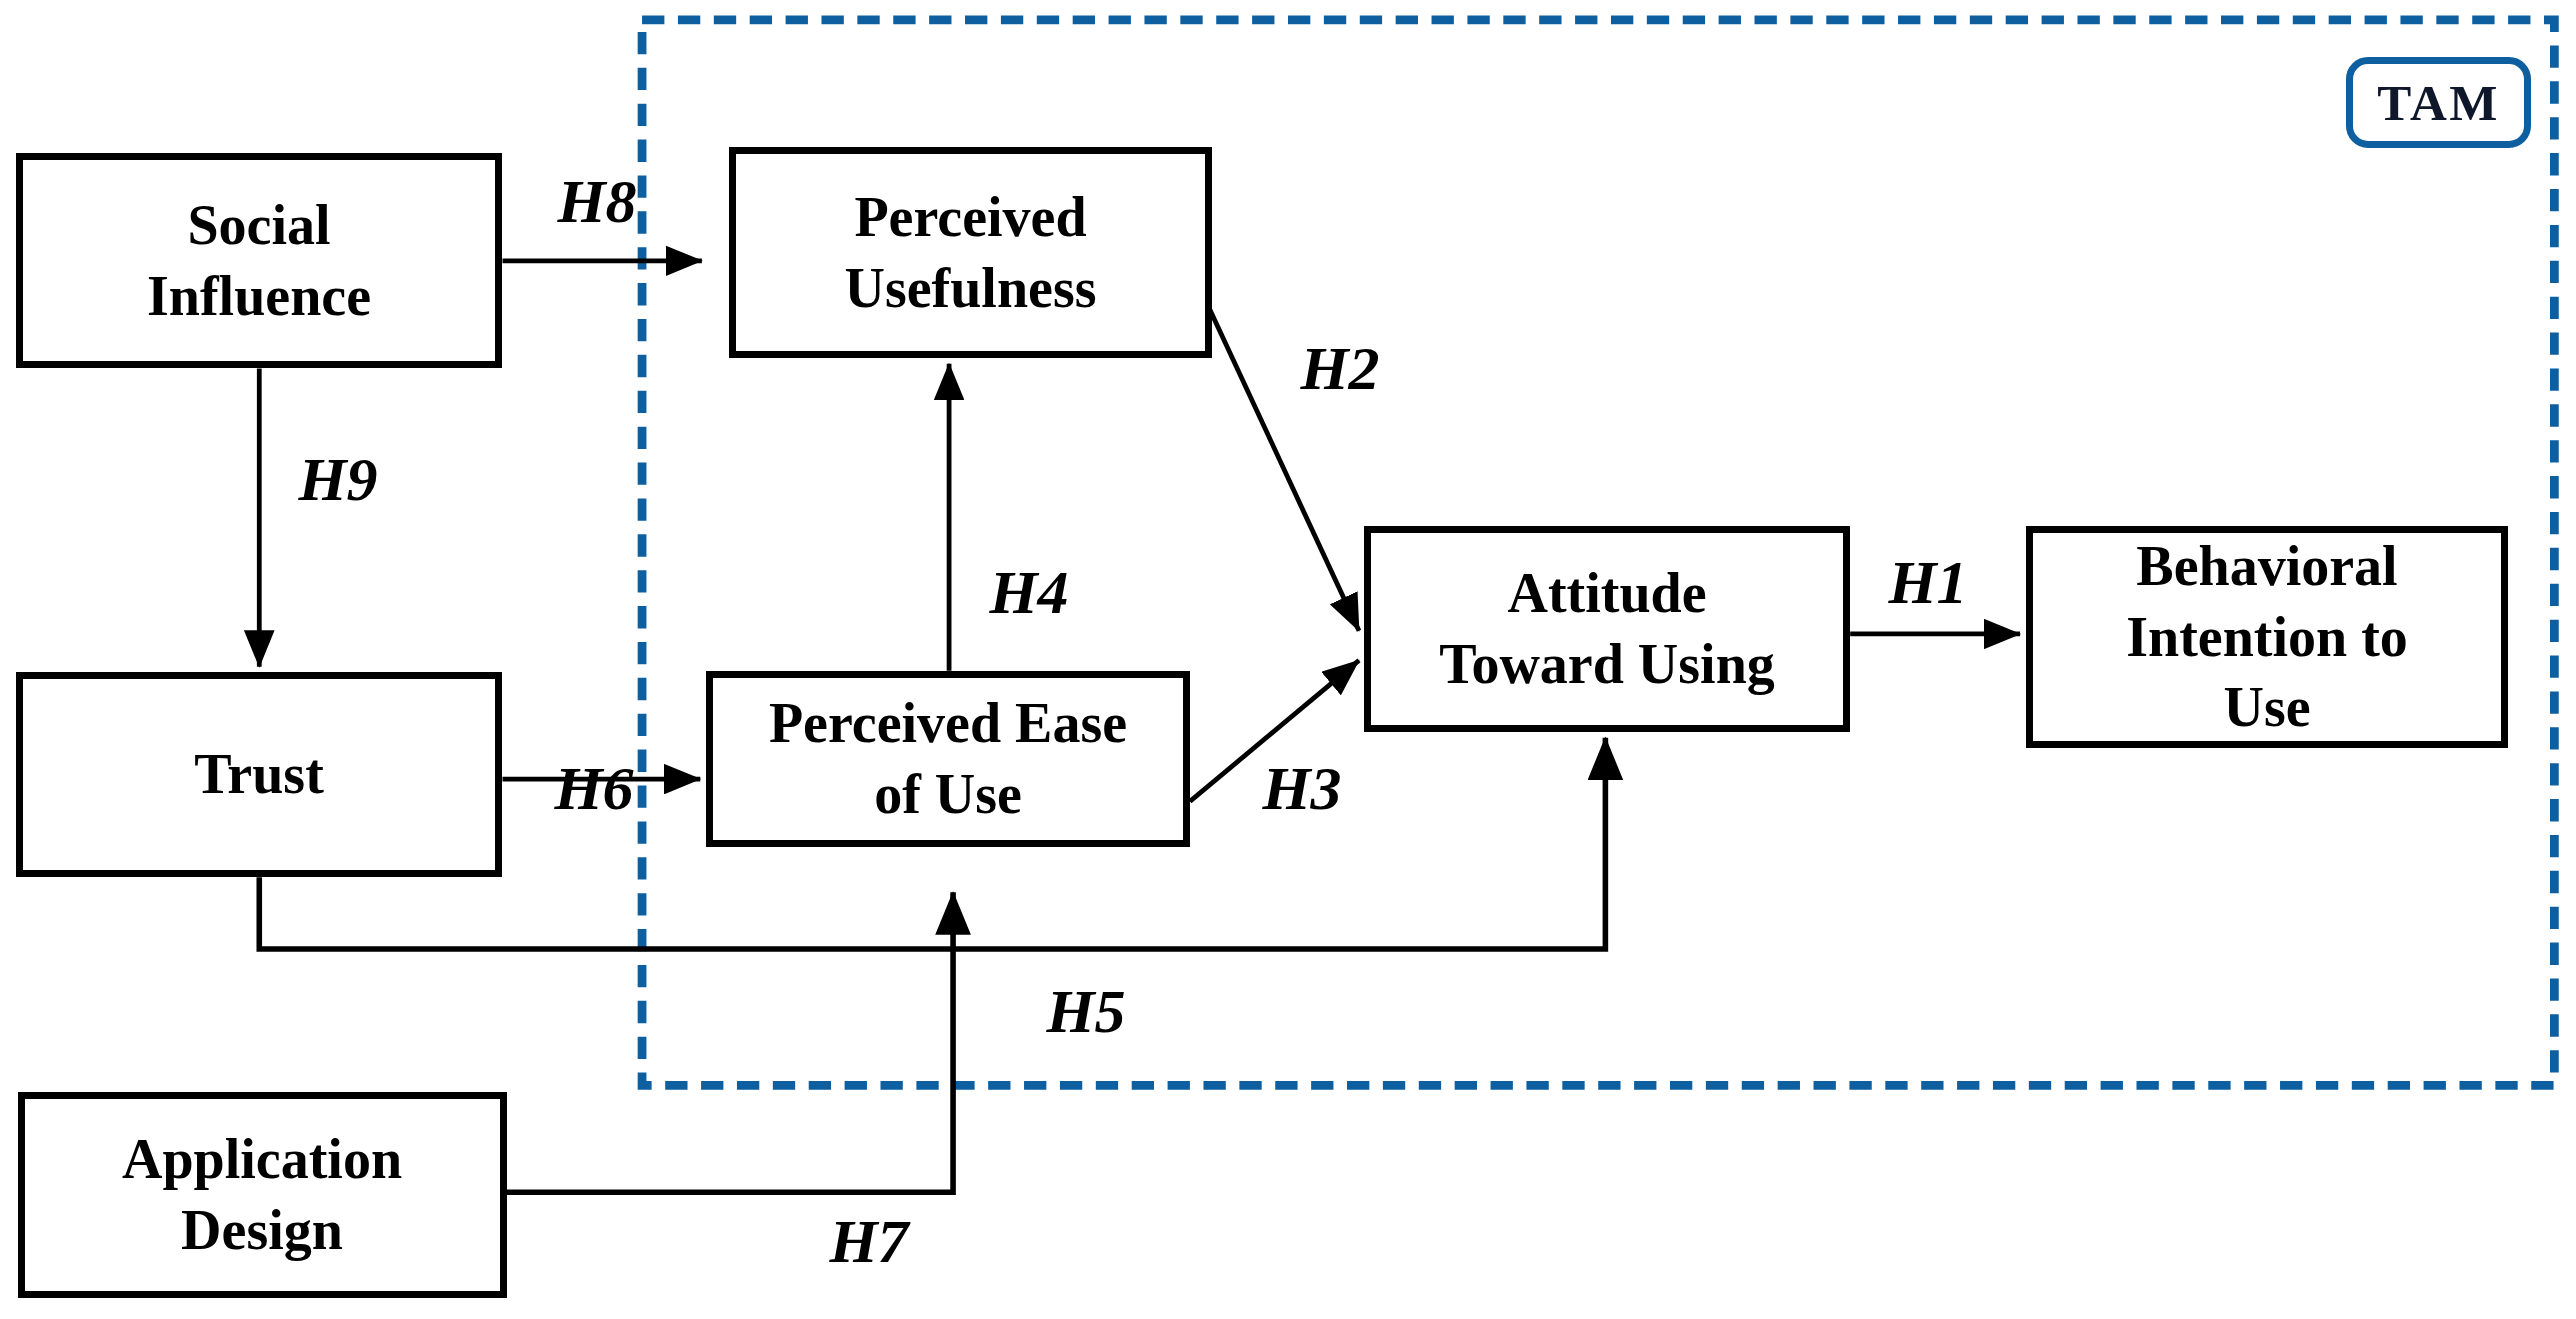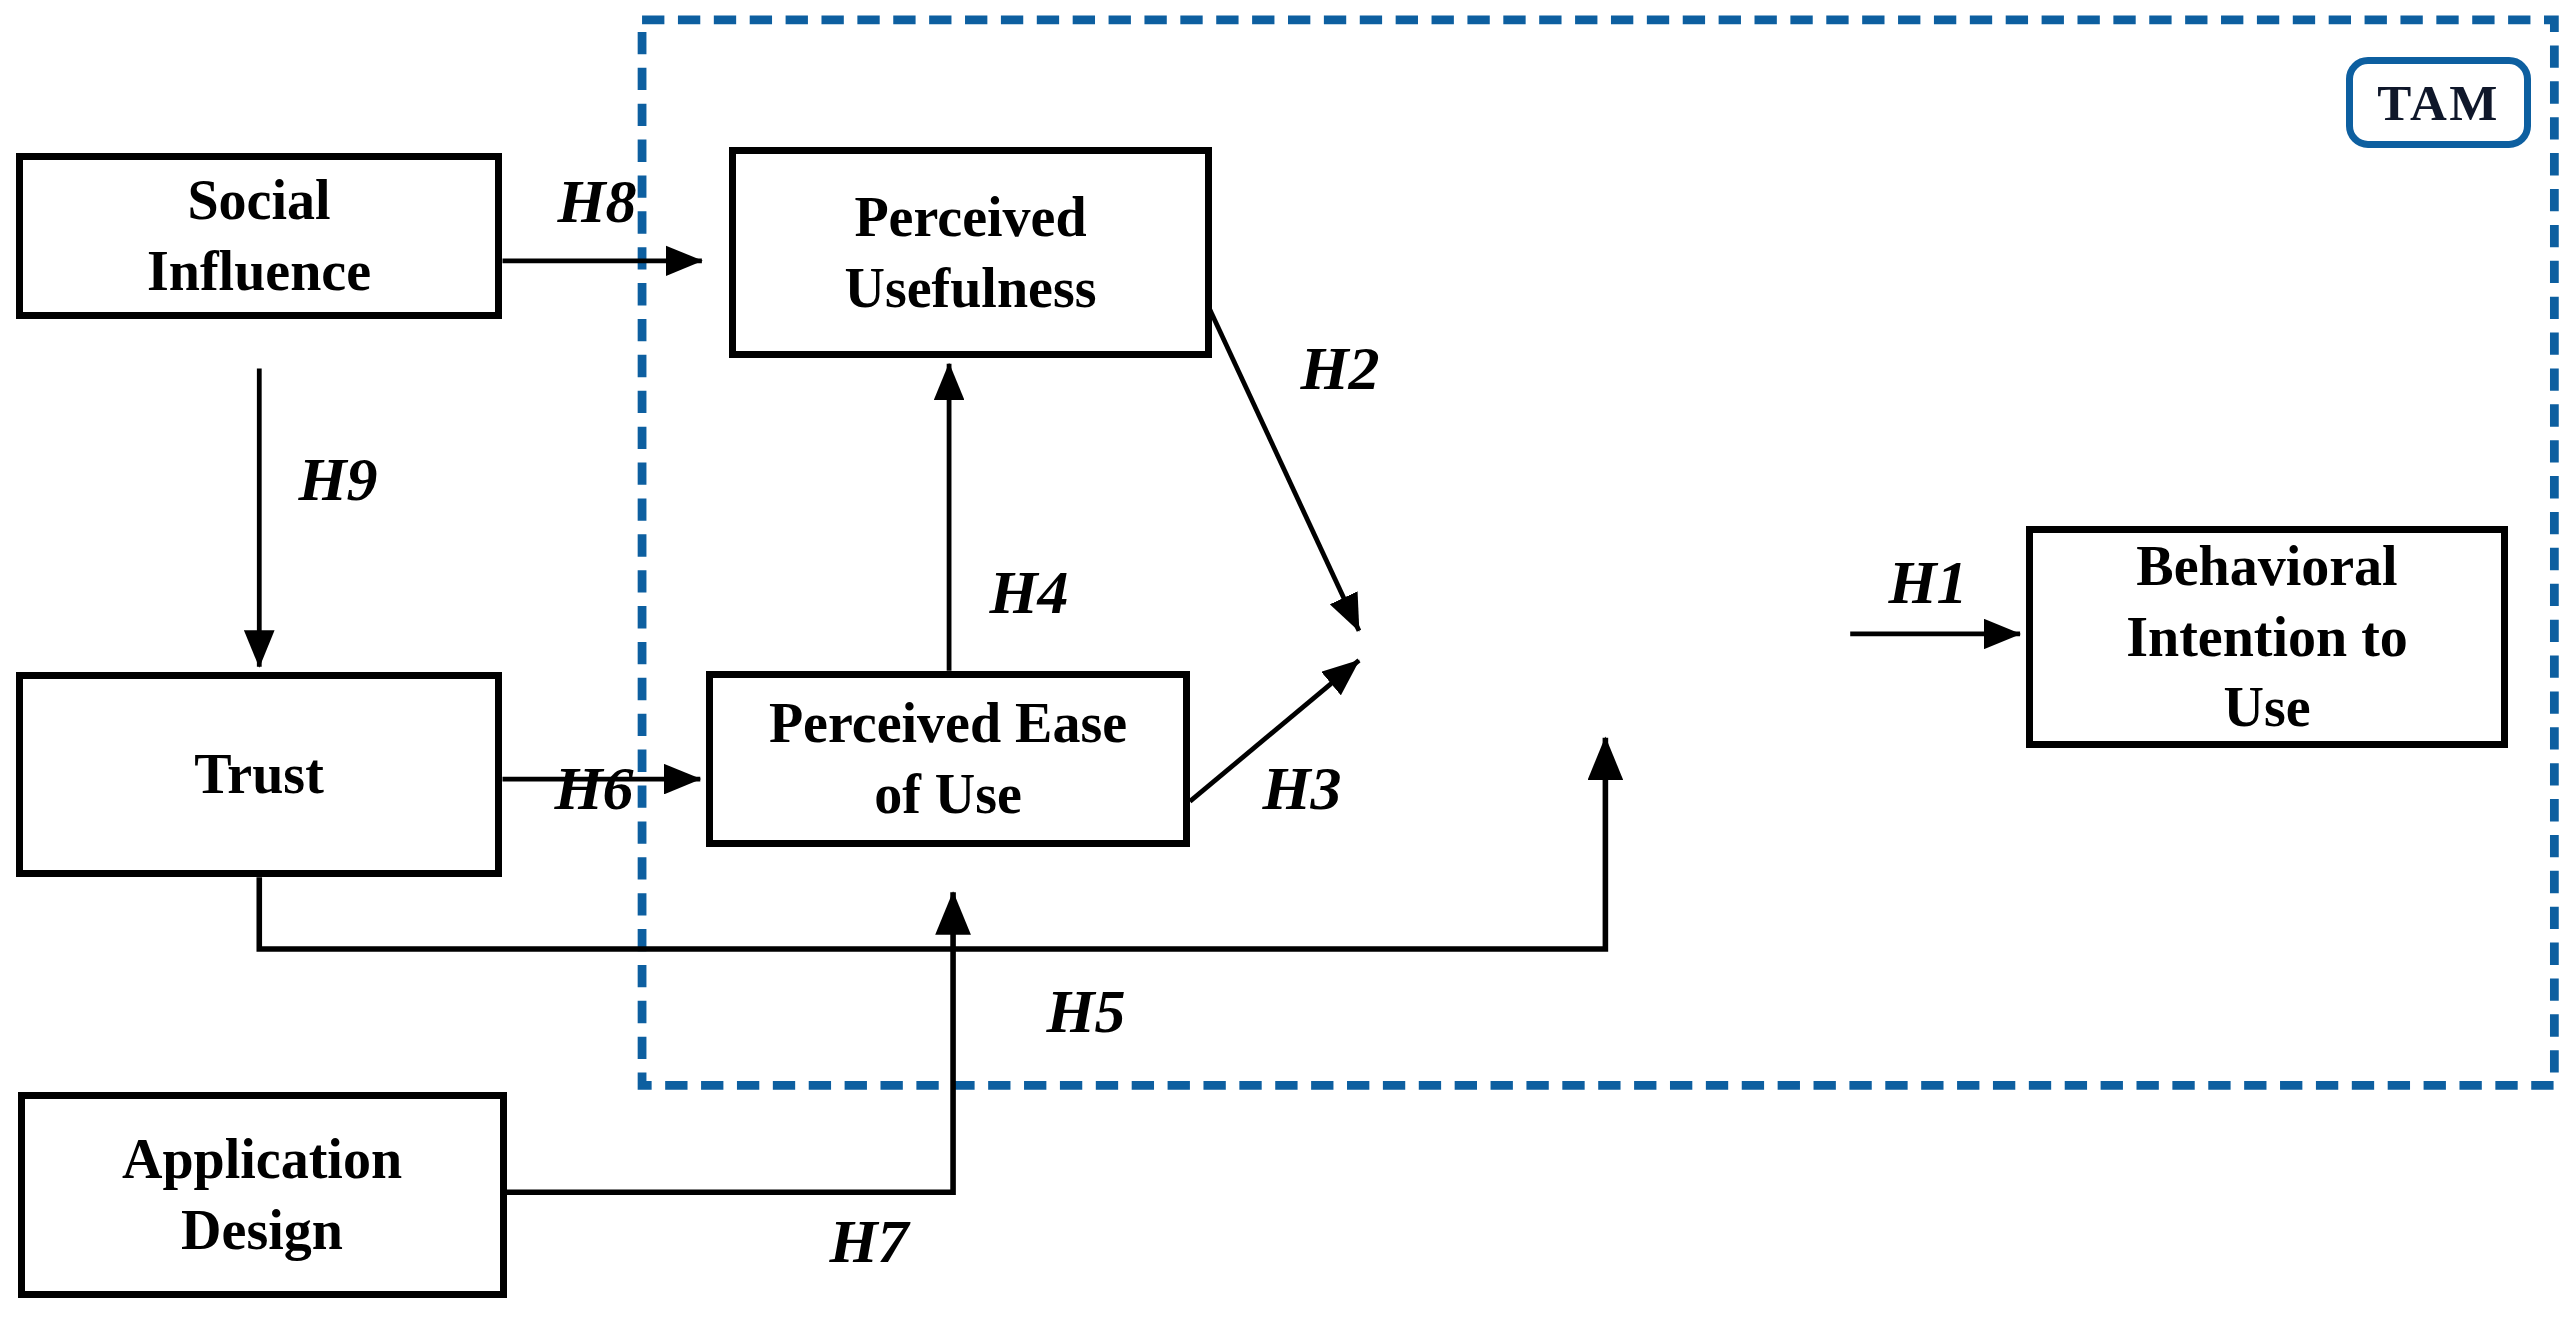--- a/index.html
+++ b/index.html
@@ -62,21 +62,21 @@
     display: flex;
     align-items: center;
     justify-content: center;
     font-weight: bold;
     font-size: 51px;
     letter-spacing: 2.4px;
     color: #0f172a;
     z-index: 5;
   }
   
-  #n-social       { left: 16px;   top: 153px;  width: 486px; height: 166px; }
+  #n-social       { left: 16px;   top: 153px;  width: 486px; height: 215px; }
   #n-usefulness   { left: 707px;  top: 147px;  width: 483px; height: 211px; margin-left: 22px; }
   #n-trust        { left: 16px;   top: 672px;  width: 486px; height: 205px; }
   #n-ease         { left: 706px;  top: 671px;  width: 484px; height: 176px; }
   #n-attitude     { left: 1364px; top: 526px;  width: 486px; height: 206px; }
   #n-behavioral   { left: 2026px; top: 526px;  width: 482px; height: 222px; }
   #n-application  { left: 17.5px;   top: 1092px; width: 489px; height: 206px; }
   svg { display: block; }
 </style>
 </head>
 <body>
@@ -115,20 +115,22 @@
 Influence</div>
 
   <div class="node" id="n-usefulness">Perceived
 Usefulness</div>
 
   <div class="node" id="n-trust">Trust</div>
 
   <div class="node" id="n-ease">Perceived Ease
 of Use</div>
 
+  <div class="node" id="n-attitude">Attitude
+Toward Using</div>
 
   <div class="node" id="n-behavioral">Behavioral
 Intention to
 Use</div>
 
   <div class="node" id="n-application">Application
 Design</div>
 
   <div class="hlabel" style="left:597px;  top:201px;">H8</div>
   <div class="hlabel" style="left:338px;  top:479px;">H9</div>

